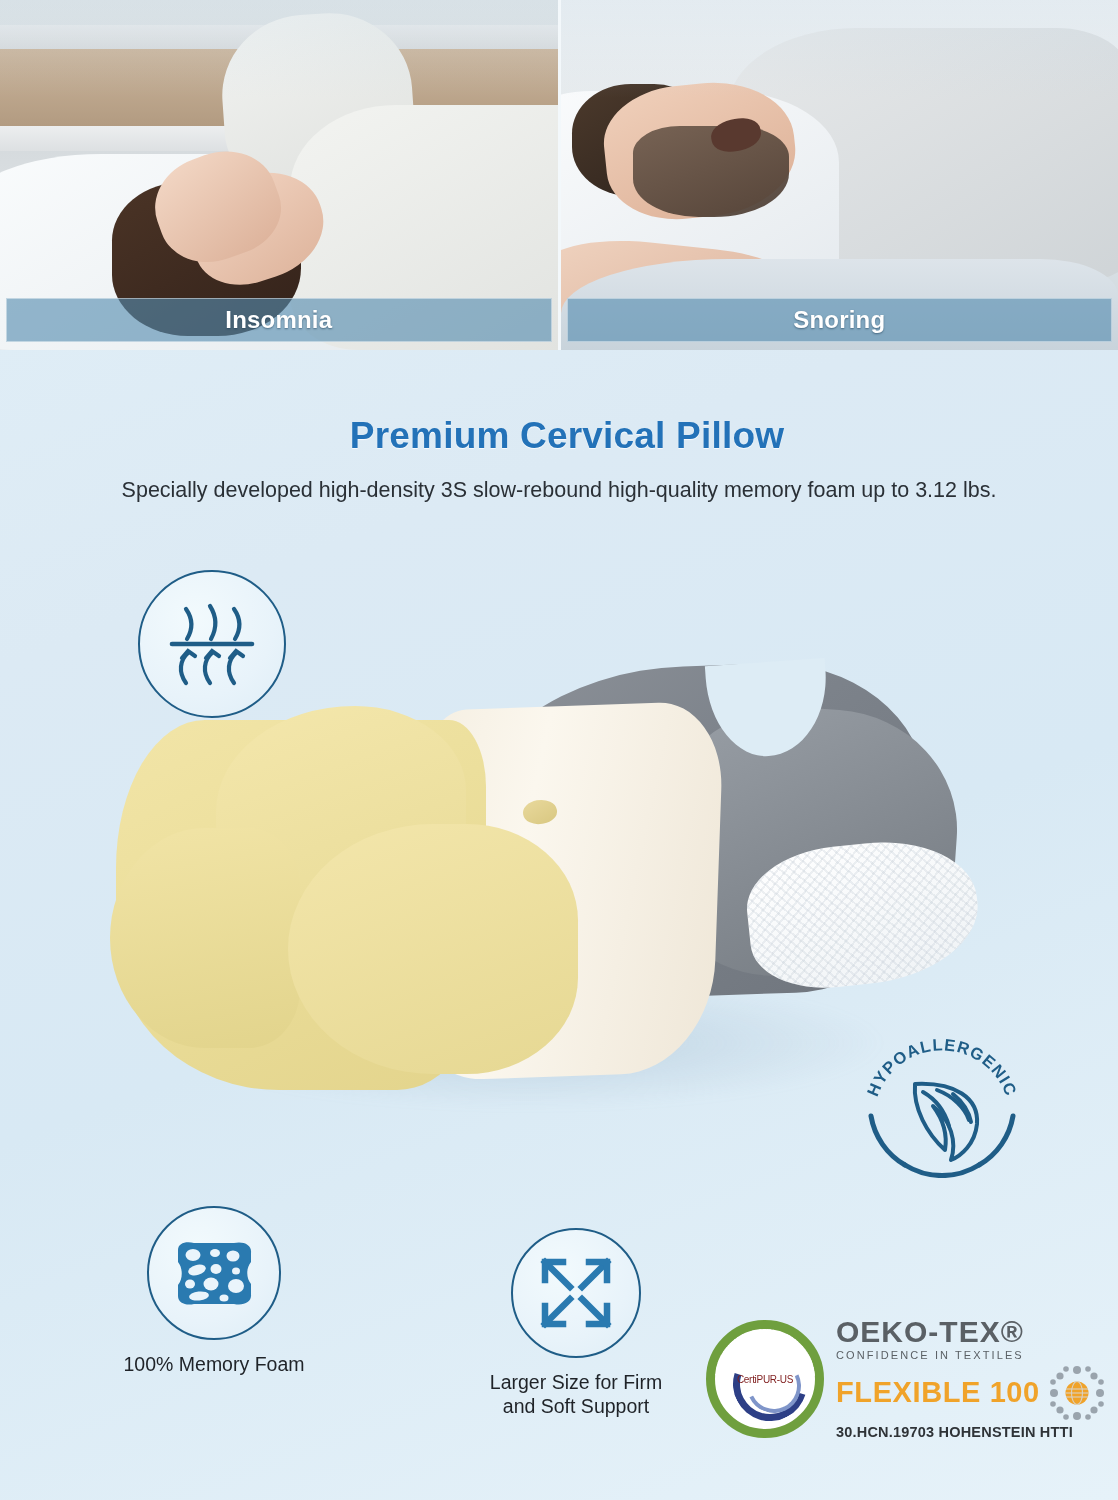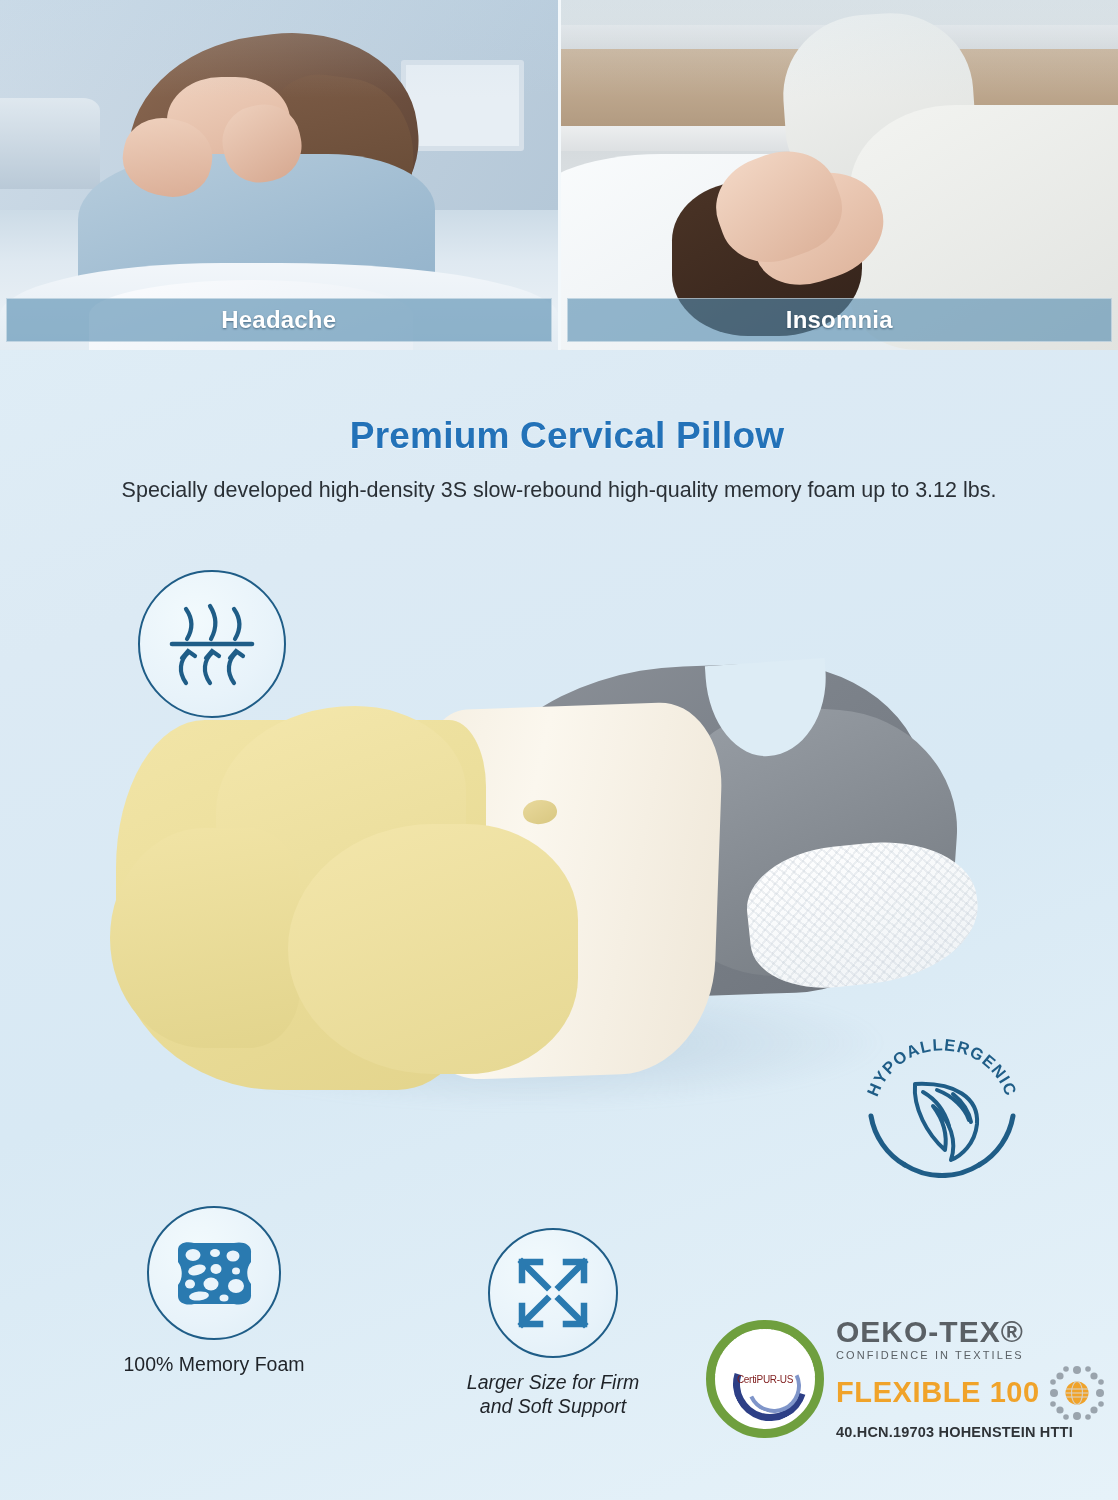--- a/index.html
+++ b/index.html
@@ -172,21 +172,21 @@
 
   
   #f-breathable{ left:112px; top:570px; width:200px; }
   #f-breathable .circle{ width:148px; height:148px; }
 
   
   #f-foam{ left:104px; top:1206px; width:220px; }
   #f-foam .circle{ width:134px; height:134px; }
 
   
-  #f-size{ left:445px; top:1228px; width:216px;font-style:italic; }
+  #f-size{ left:468px; top:1228px; width:216px; }
   #f-size .circle{ width:130px; height:130px; }
 
   
   #f-hypo{ left:792px; top:1038px; width:300px; }
   #f-hypo .hypo-wrap{ width:178px; height:140px; margin:0 auto; position:relative; }
 
   
   .pillow-img{
     position:absolute; left:108px; top:648px; width:840px; height:500px;
   }
@@ -301,59 +301,56 @@
     width:58px; height:58px; flex:0 0 58px; margin-left:8px; position:relative;
   }
 </style>
 </head>
 <body>
 
 <div class="page">
 
   <div class="photo-strip">
 
-    <div class="photo-cell">
-      <div class="scene s1">
-        <div class="wall"></div>
-          <div class="lamp"></div>
-          <div class="pic"></div>
-        <div class="hair"></div>
-          <div class="hair2"></div>
-          <div class="face"></div>
-        <div class="body"></div>
-          <div class="hand-l"></div>
-          <div class="hand-r"></div>
-        <div class="sheet"></div>
-          <div class="knee"></div>
-      </div>
-      <div class="photo-vignette"></div>
-      <div class="label-bar">
-        <span>Headache</span>
-      </div>
-    </div>
 
     <div class="photo-cell">
       <div class="scene s2">
         <div class="hbtop"></div>
           <div class="headboard"></div>
           <div class="hbbot"></div>
         <div class="pillow2"></div>
           <div class="pillow"></div>
         <div class="arm"></div>
           <div class="body"></div>
         <div class="hair"></div>
           <div class="face"></div>
           <div class="hand"></div>
       </div>
       <div class="photo-vignette"></div>
       <div class="label-bar">
         <span>Insomnia</span>
       </div>
     </div>
 
+    <div class="photo-cell">
+      <div class="scene s3">
+        <div class="body"></div>
+          <div class="pillowb"></div>
+        <div class="hair"></div>
+          <div class="face"></div>
+          <div class="beard"></div>
+          <div class="mouth"></div>
+        <div class="arm"></div>
+          <div class="blanket"></div>
+      </div>
+      <div class="photo-vignette"></div>
+      <div class="label-bar">
+        <span>Snoring</span>
+      </div>
+    </div>
 
 
   </div>
 
   <div class="title">Premium Cervical Pillow</div>
   <div class="subtitle">Specially developed high-density 3S slow-rebound high-quality memory foam up to 3.12 lbs.</div>
 
   <div class="pillow-img">
     <div class="p-shadow"></div>
     <div class="p-gray"></div>
@@ -503,18 +500,18 @@
             <circle cx="29" cy="29" r="11.5" fill="#f0a32a"></circle>
             <g stroke="#d9d2c4" stroke-width="1.1" fill="none">
               <line x1="18" y1="25" x2="40" y2="25"></line>
               <line x1="18" y1="29" x2="40" y2="29"></line>
               <line x1="18" y1="33" x2="40" y2="33"></line>
               <ellipse cx="29" cy="29" rx="5.5" ry="11.5"></ellipse>
             </g>
           </svg>
         </div>
       </div>
-      <div class="l4">40.HCN.19703 HOHENSTEIN HTTI</div>
+      <div class="l4">30.HCN.19703 HOHENSTEIN HTTI</div>
     </div>
 
   </div>
 
 </div>
 
 </body></html>

